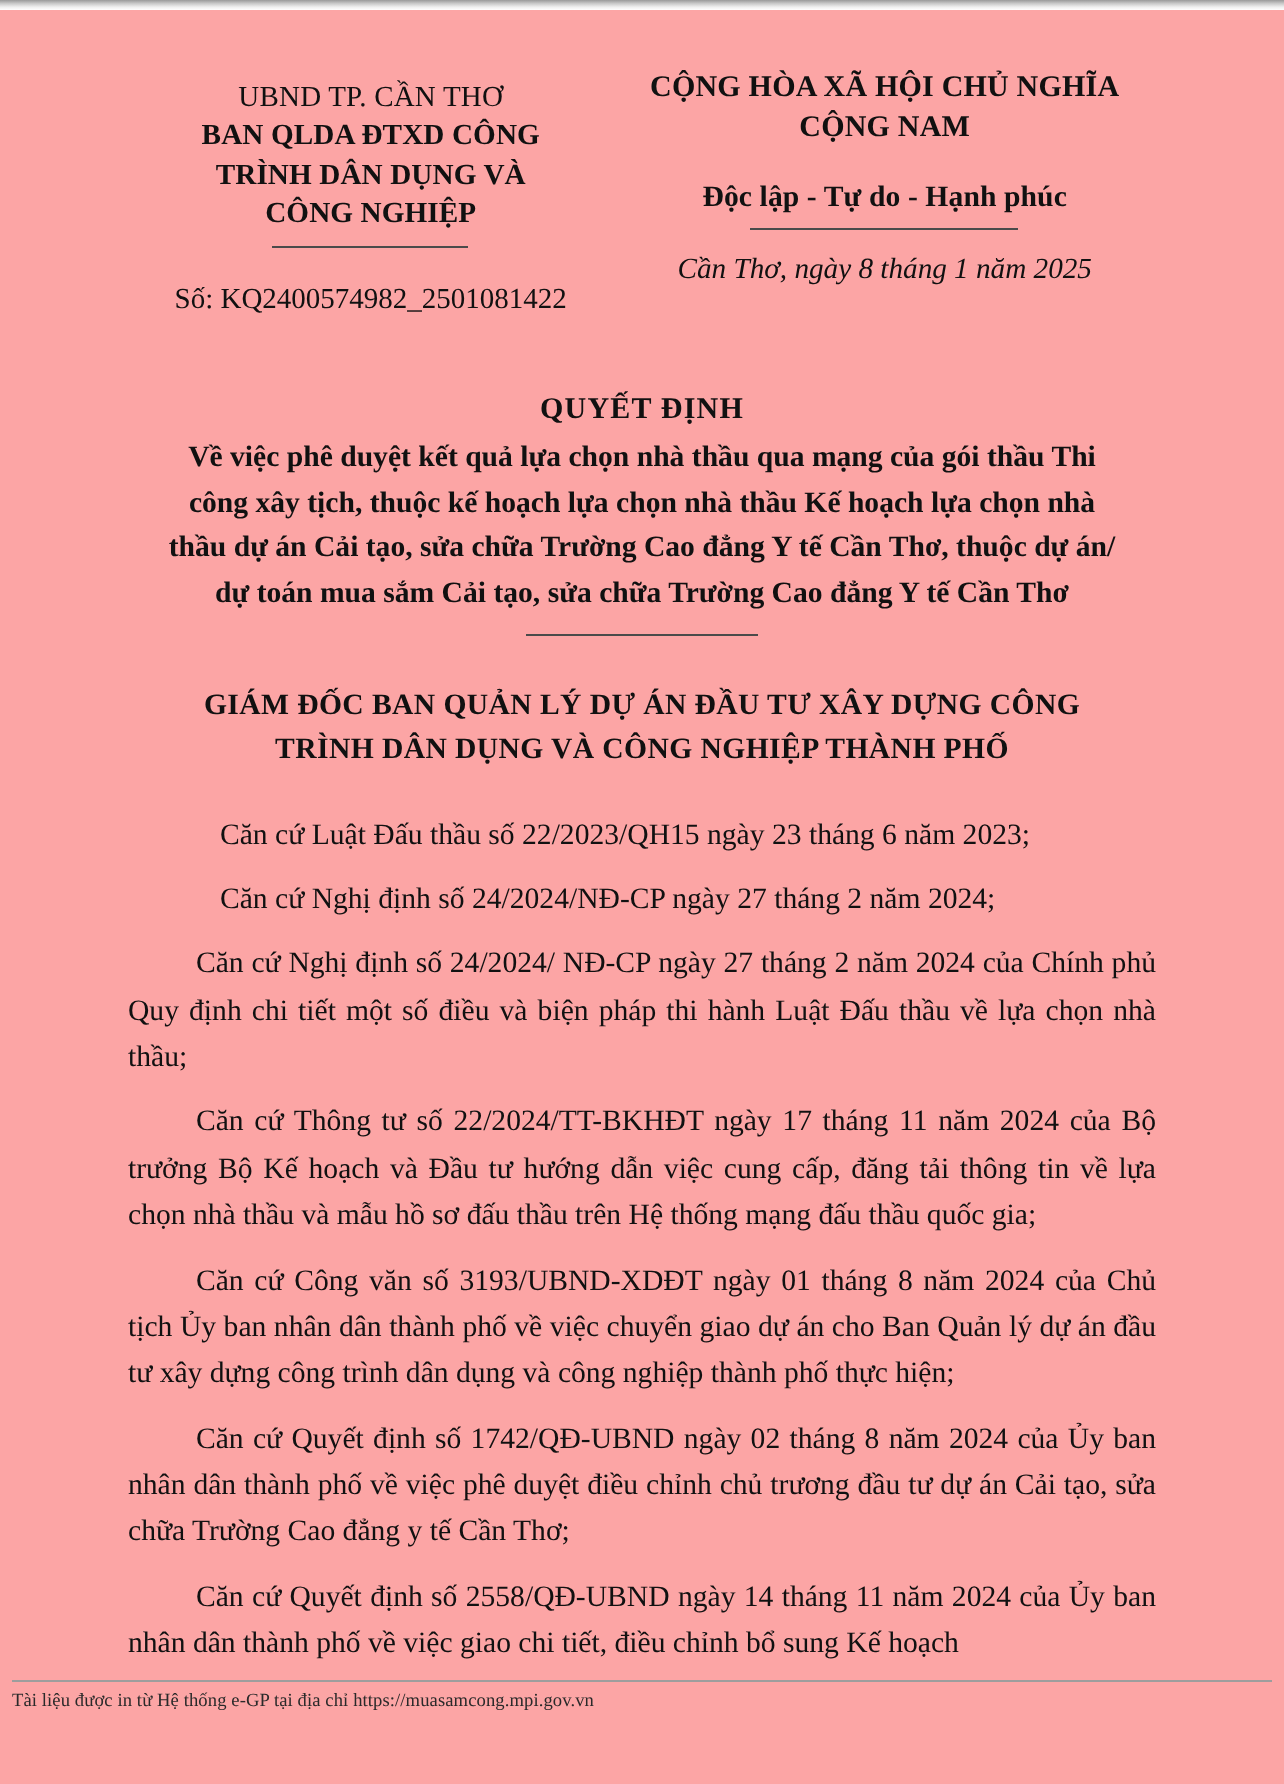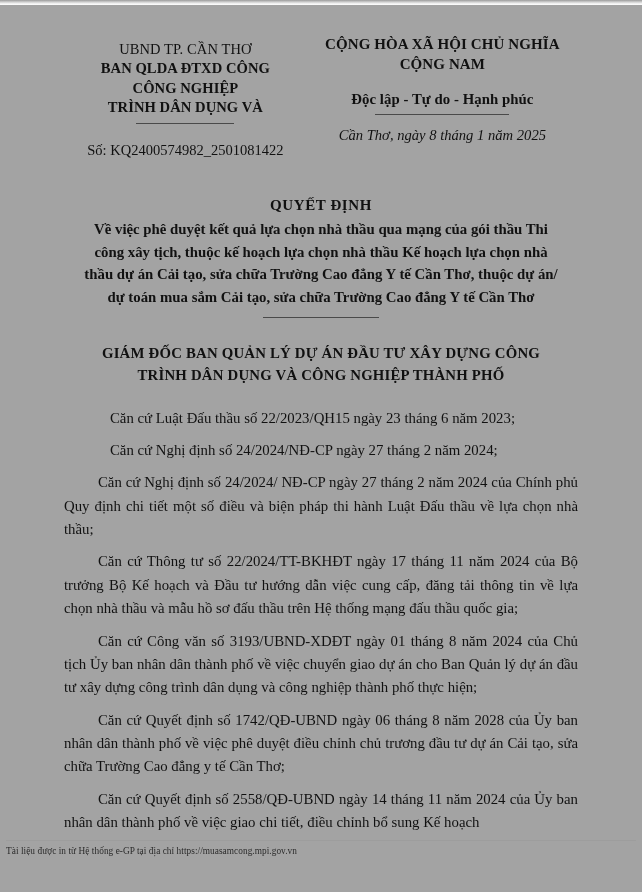--- a/index.html
+++ b/index.html
@@ -23,21 +23,21 @@
     top: 0; left: 0; right: 0;
     height: 5px;
     background: linear-gradient(to bottom, #9a9a9a 0%, #c9c9c9 35%, #efefef 70%, #ffffff 100%);
   }
 
   .page {
     position: absolute;
     top: 0; left: 0;
     width: 642px;
     height: 892px;
-    background: #a3a3a3;
+    background: #fca5a5;
     box-sizing: border-box;
   }
 
   .content {
     position: absolute;
     left: 64px;
     right: 64px;
     top: 34px;
   }
 
@@ -186,22 +186,22 @@
 
   <div class="page-top-shade"></div>
 
   <div class="content">
 
     <div class="doc-header">
 
       <div class="header-left">
         <div class="org-upper">UBND TP. CẦN THƠ</div>
         <div class="org-name">BAN QLDA ĐTXD CÔNG</div>
+        <div class="org-name">TRÌNH DÂN DỤNG VÀ</div>
         <div class="org-name">CÔNG NGHIỆP</div>
-        <div class="org-name">TRÌNH DÂN DỤNG VÀ</div>
         <div class="rule-short"></div>
         <div class="doc-number">Số: KQ2400574982_2501081422</div>
       </div>
 
       <div class="header-right">
         <div class="nation-title">CỘNG HÒA XÃ HỘI CHỦ NGHĨA CỘNG NAM</div>
         <div class="nation-motto">Độc lập - Tự do - Hạnh phúc</div>
         <div class="rule-medium"></div>
         <div class="place-date">Cần Thơ, ngày 8 tháng 1 năm 2025</div>
       </div>
@@ -223,21 +223,21 @@
       <div>GIÁM ĐỐC BAN QUẢN LÝ DỰ ÁN ĐẦU TƯ XÂY DỰNG CÔNG</div>
       <div>TRÌNH DÂN DỤNG VÀ CÔNG NGHIỆP THÀNH PHỐ</div>
     </div>
 
     <div class="body-text">
       <p class="para centered-single">Căn cứ Luật Đấu thầu số 22/2023/QH15 ngày 23 tháng 6 năm 2023;</p>
       <p class="para centered-single">Căn cứ Nghị định số 24/2024/NĐ-CP ngày 27 tháng 2 năm 2024;</p>
       <p class="para">Căn cứ Nghị định số 24/2024/ NĐ-CP ngày 27 tháng 2 năm 2024 của Chính phủ Quy định chi tiết một số điều và biện pháp thi hành Luật Đấu thầu về lựa chọn nhà thầu;</p>
       <p class="para">Căn cứ Thông tư số 22/2024/TT-BKHĐT ngày 17 tháng 11 năm 2024 của Bộ trưởng Bộ Kế hoạch và Đầu tư hướng dẫn việc cung cấp, đăng tải thông tin về lựa chọn nhà thầu và mẫu hồ sơ đấu thầu trên Hệ thống mạng đấu thầu quốc gia;</p>
       <p class="para">Căn cứ Công văn số 3193/UBND-XDĐT ngày 01 tháng 8 năm 2024 của Chủ tịch Ủy ban nhân dân thành phố về việc chuyển giao dự án cho Ban Quản lý dự án đầu tư xây dựng công trình dân dụng và công nghiệp thành phố thực hiện;</p>
-      <p class="para">Căn cứ Quyết định số 1742/QĐ-UBND ngày 06 tháng 8 năm 2028 của Ủy ban nhân dân thành phố về việc phê duyệt điều chỉnh chủ trương đầu tư dự án Cải tạo, sửa chữa Trường Cao đẳng y tế Cần Thơ;</p>
+      <p class="para">Căn cứ Quyết định số 1742/QĐ-UBND ngày 02 tháng 8 năm 2024 của Ủy ban nhân dân thành phố về việc phê duyệt điều chỉnh chủ trương đầu tư dự án Cải tạo, sửa chữa Trường Cao đẳng y tế Cần Thơ;</p>
       <p class="para">Căn cứ Quyết định số 2558/QĐ-UBND ngày 14 tháng 11 năm 2024 của Ủy ban nhân dân thành phố về việc giao chi tiết, điều chỉnh bổ sung Kế hoạch</p>
     </div>
 
   </div>
 
   <div class="footer">
     <div class="footer-rule"></div>
     <div class="footer-note">Tài liệu được in từ Hệ thống e-GP tại địa chỉ https://muasamcong.mpi.gov.vn</div>
   </div>
 

